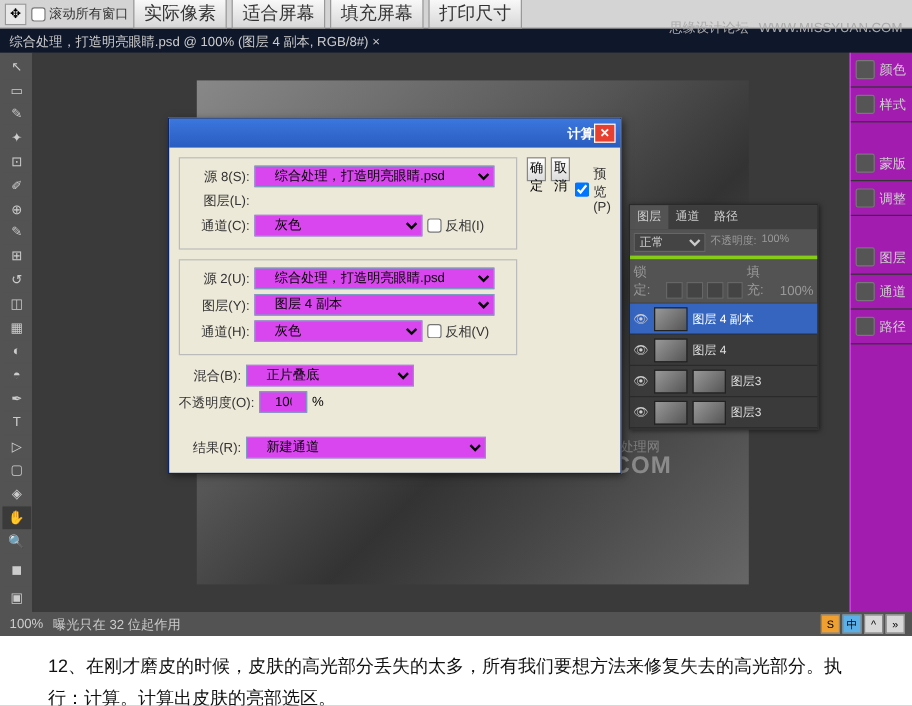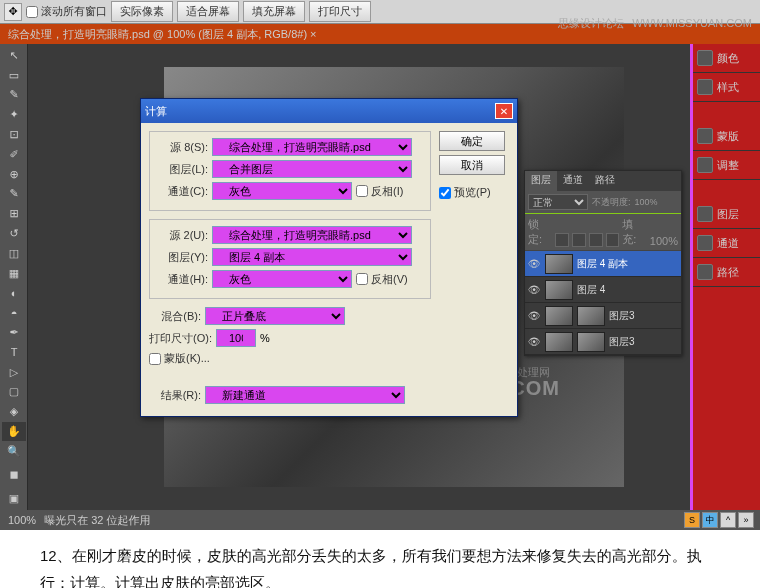--- a/index.html
+++ b/index.html
@@ -1,74 +1,74 @@
 <!DOCTYPE html>
 <html><head>
 <meta charset="utf-8">
 <style>
 *{margin:0;padding:0;box-sizing:border-box;font-family:"Microsoft YaHei",SimSun,sans-serif;font-size:11px}
 body{background:#fff;width:760px;height:588px;overflow:hidden}
 .app{background:#535353;height:530px;position:relative}
 .topbar{background:#d4d4d4;height:24px;display:flex;align-items:center;padding:0 4px;gap:4px;border-bottom:1px solid #888}
 .ico-btn{width:18px;height:18px;background:#e8e8e8;border:1px solid #999;display:flex;align-items:center;justify-content:center}
-.tab-btn{background:linear-gradient(#f8f8f8,#d8d8d8);border:1px solid #999;padding:2px 8px;font-size:11px;color:#333}
-.doctab{background:#c2410c;height:20px;display:flex;align-items:center;padding:0 8px}
+.tab-btn{background:linear-gradient(#f8f8f8,#d8d8d8);border:1px solid #999;padding:2px 8px;font-size:15px;color:#333}
+.doctab{background:#0f172a;height:20px;display:flex;align-items:center;padding:0 8px}
 .doctab span{color:#ccc;font-size:11px}
 .workspace{display:flex;height:466px}
 .tools{width:28px;background:#535353;border-right:1px solid #2a2a2a;display:flex;flex-direction:column;gap:1px;padding:2px}
 .tool{width:24px;height:20px;background:#535353;display:flex;align-items:center;justify-content:center;color:#ccc;cursor:pointer}
 .tool.sel{background:#3a3a3a}
 .canvas-area{flex:1;background:#3a3a3a;display:flex;align-items:center;justify-content:center;position:relative;overflow:hidden}
 .canvas{width:460px;height:420px;background:linear-gradient(135deg,#888 0%,#555 40%,#333 60%,#666 100%);position:relative}
 .canvas::before{content:"";position:absolute;top:40%;left:30%;width:140px;height:60px;background:radial-gradient(ellipse,#1a1a1a 20%,#444 50%,transparent 70%);border-radius:50%}
 .rp-sep{height:20px}
 .statusbar{background:#535353;height:20px;display:flex;align-items:center;padding:0 8px;color:#ccc;font-size:10px;gap:8px}
 .tr-logo{position:absolute;top:16px;right:8px;color:#aaa;font-size:10px}
 
 
 .dlg{position:absolute;top:98px;left:140px;width:378px;background:#ece9d8;border:1px solid #0a246a;box-shadow:2px 2px 6px rgba(0,0,0,.5);z-index:10}
-.dlg-title{background:linear-gradient(#3b77dd,#2a5cc0);height:24px;display:flex;align-items:center;justify-content:space-between;padding:0 4px;color:#fff;font-weight:normal;font-size:12px}
+.dlg-title{background:linear-gradient(#3b77dd,#2a5cc0);height:24px;display:flex;align-items:center;justify-content:flex-end;padding:0 4px;color:#fff;font-weight:bold;font-size:12px}
 .dlg-close{width:18px;height:16px;background:#e84030;color:#fff;display:flex;align-items:center;justify-content:center;font-size:10px;border:1px solid #fff}
 .dlg-body{display:flex;padding:8px;gap:8px}
 .dlg-left{flex:1}
-.dlg-right{width:70px;display:flex;flex-direction:column;gap:4px;align-items:flex-start}
+.dlg-right{width:70px;display:flex;flex-direction:row;gap:4px;align-items:flex-start}
 .dbtn{width:66px;height:20px;background:linear-gradient(#fff,#dcdcdc);border:1px solid #888;font-size:11px}
 .grp{border:1px solid #bbb;padding:6px;margin-bottom:8px}
 .row{display:flex;align-items:center;gap:4px;margin-bottom:4px}
 .row label{min-width:52px;text-align:right;color:#333}
 .row select,.row input[type=text]{border:1px solid #7b9ebd;background:#d946ef;height:18px;padding:0 12px;font-size:11px}
 .sel-wide{width:200px}
 .sel-med{width:140px}
 .inp-sm{width:40px}
 .chk2{display:flex;align-items:center;gap:3px;color:#333}
 .chk2 input{width:12px;height:12px}
 
 
 .lyr{position:absolute;top:170px;left:524px;width:158px;background:#535353;border:1px solid #2a2a2a;z-index:5;box-shadow:1px 1px 4px rgba(0,0,0,.5)}
 .lyr-tabs{display:flex;background:#3d3d3d;height:20px}
 .lyr-tab{padding:2px 6px;color:#ccc;font-size:10px}
 .lyr-tab.act{background:#535353}
-.lyr-opts{display:flex;align-items:center;padding:3px;gap:4px;border-bottom:1px solid #84cc16}
+.lyr-opts{display:flex;padding:3px;gap:4px;border-bottom:3px solid #84cc16}
 .lyr-opts select{background:#444;color:#ccc;border:1px solid #666;height:16px;font-size:10px;width:60px}
 .lyr-opts .lbl{color:#999;font-size:9px}
 .lyr-lock{display:flex;align-items:flex-end;padding:3px;gap:3px;border-bottom:1px solid #444;color:#999;font-size:9px}
 .lki{width:14px;height:14px;background:#444;border:1px solid #666}
 .lyr-list{background:#3a3a3a}
 .lyr-row{display:flex;align-items:center;height:26px;border-bottom:1px solid #2a2a2a;padding:0 2px;gap:4px}
 .lyr-row.sel{background:#3565bf}
 .eye{width:14px;height:14px;display:flex;align-items:center;justify-content:center;color:#ccc;font-size:10px}
 .thumb{width:28px;height:20px;background:linear-gradient(135deg,#999,#555);border:1px solid #222}
 .lyr-name{color:#ddd;font-size:10px}
 .lyr-row.sel .lyr-name{color:#fff}
 
 .wm{position:absolute;bottom:110px;right:200px;color:rgba(255,255,255,.35);font-size:20px;font-weight:bold;letter-spacing:1px;z-index:3}
 .wm2{position:absolute;bottom:130px;right:210px;color:rgba(255,255,255,.3);font-size:11px;z-index:3}
 
 
-.rcol{position:absolute;top:44px;right:0;width:70px;background:#b91c1c;border-left:3px solid #d946ef;height:466px;z-index:4}
+.rcol{position:absolute;top:44px;right:0;width:52px;background:#a21caf;border-left:1px solid #d946ef;height:466px;z-index:4}
 .rcol-item{padding:6px 4px;color:#ccc;font-size:10px;display:flex;align-items:center;gap:4px;border-bottom:1px solid #333}
 .rcol-item .ci{width:16px;height:16px;background:#555;border:1px solid #777;border-radius:2px}
 
 .caption{padding:12px 40px;font-size:15px;line-height:1.8;color:#111;background:#fff}
 
 .btm-icons{position:absolute;bottom:2px;right:6px;display:flex;gap:2px}
 .btm-icons .bi{width:16px;height:16px;background:#f0a030;border:1px solid #888;font-size:9px;display:flex;align-items:center;justify-content:center}
 </style>
 </head>
 <body>
@@ -164,21 +164,20 @@
     </div>
     <div class="dlg-body">
       <div class="dlg-left">
         <div class="grp">
           <div class="row">
               <label>源 8(S):</label>
               <select class="sel-wide"><option>综合处理，打造明亮眼睛.psd</option></select>
             </div>
           <div class="row">
               <label>图层(L):</label>
-              <select class="sel-wide"><option>合并图层</option></select>
             </div>
           <div class="row">
               <label>通道(C):</label>
               <select class="sel-med"><option>灰色</option></select>
               <label class="chk2">
                 <input type="checkbox" style="">
                 <span>反相(I)</span>
               </label>
             </div>
         </div>
@@ -198,29 +197,23 @@
                 <input type="checkbox" style="">
                 <span>反相(V)</span>
               </label>
             </div>
         </div>
         <div class="row">
             <label>混合(B):</label>
             <select class="sel-med"><option>正片叠底</option></select>
           </div>
         <div class="row">
-            <label>打印尺寸(O):</label>
+            <label>不透明度(O):</label>
             <input type="text" class="inp-sm" value="100" style="">
             <span>%</span>
-          </div>
-        <div class="row">
-            <label class="chk2">
-              <input type="checkbox" style="">
-              <span>蒙版(K)...</span>
-            </label>
           </div>
         <div class="row" style="margin-top:20px">
             <label>结果(R):</label>
             <select class="sel-wide"><option>新建通道</option></select>
           </div>
       </div>
       <div class="dlg-right">
         <button class="dbtn">确定</button>
         <button class="dbtn">取消</button>
         <label class="chk2" style="margin-top:6px">

